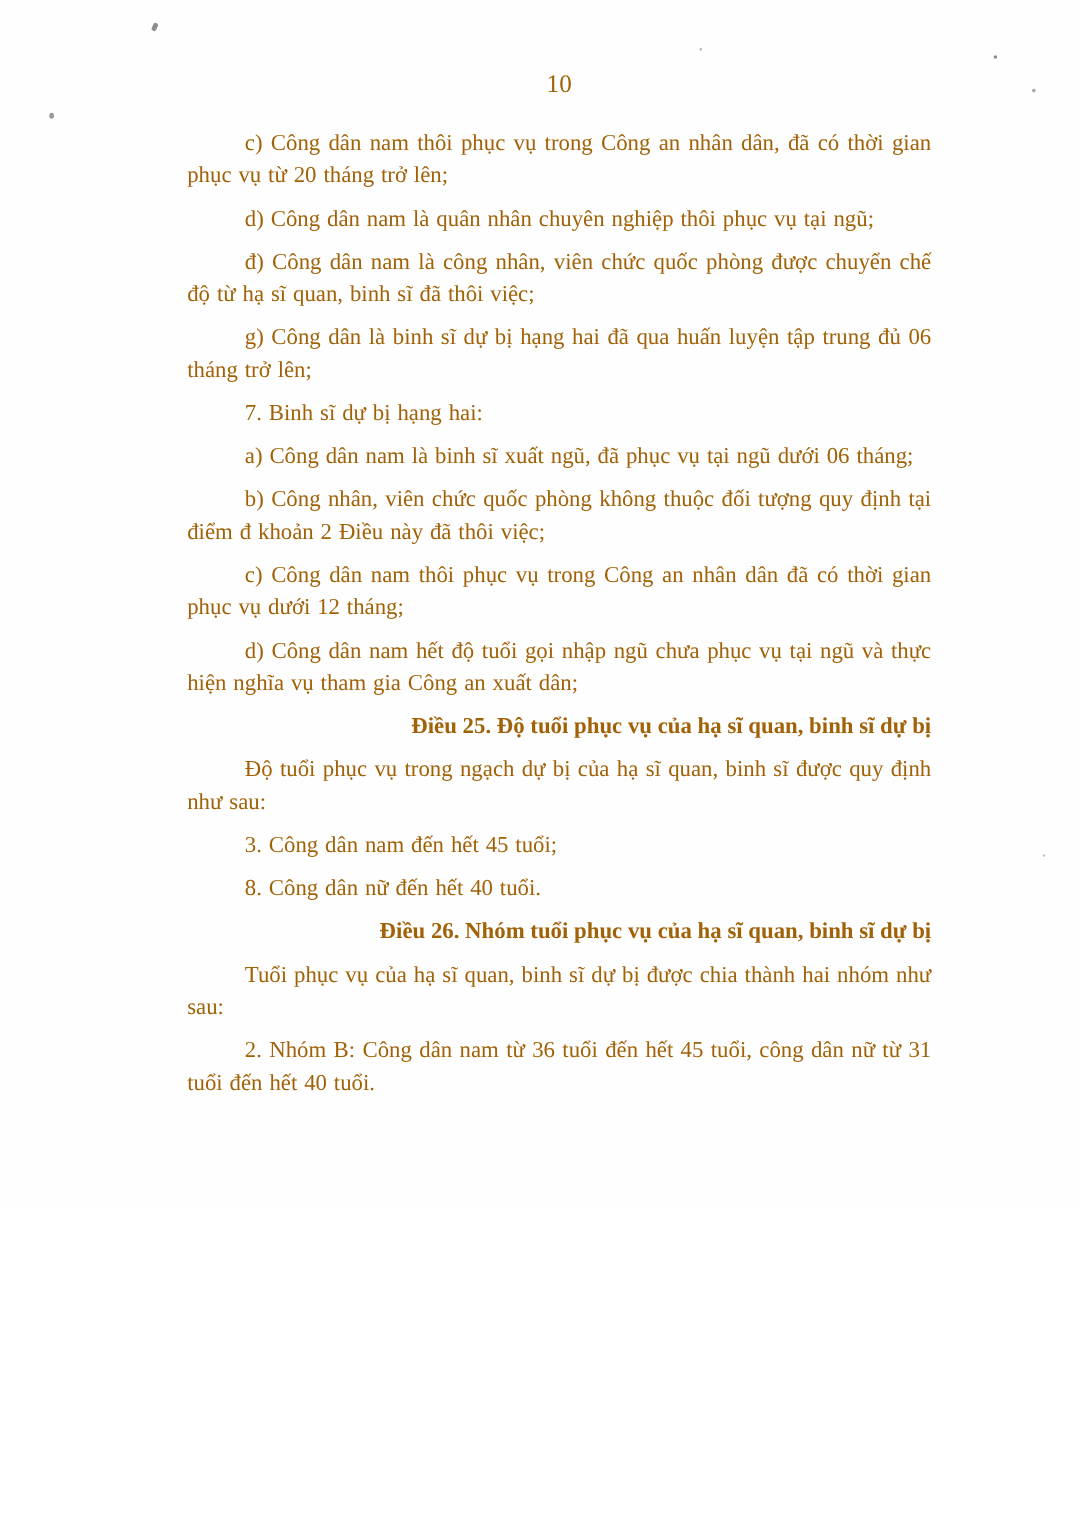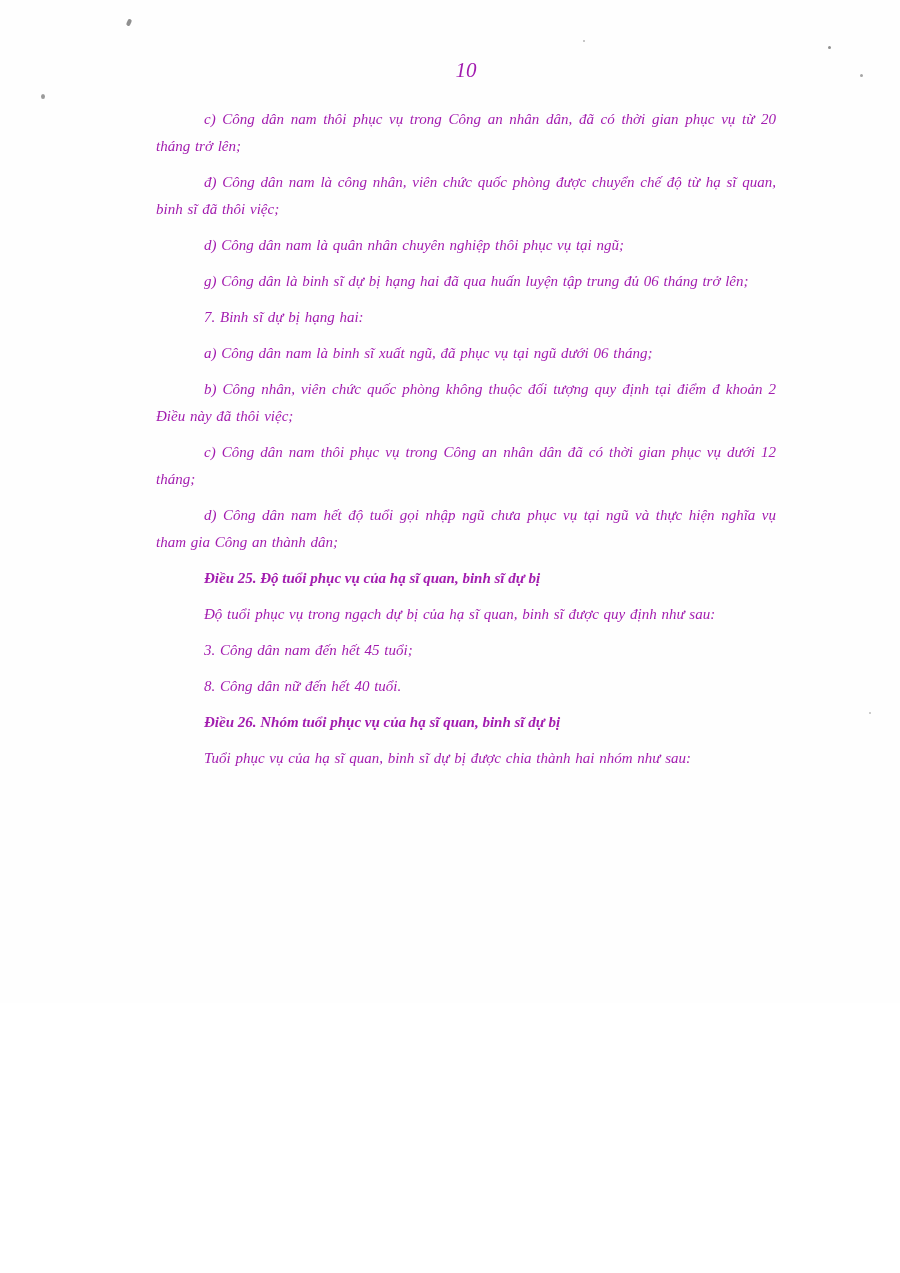--- a/index.html
+++ b/index.html
@@ -6,52 +6,51 @@
     margin: 0;
     padding: 0;
     background: #ffffff;
   }
   .page {
     position: relative;
     width: 900px;
     height: 1003px;
     background: #fefefe;
     font-family: "Liberation Serif", "DejaVu Serif", serif;
-    color: #a21caf;
+    color: #a16207;
     overflow: hidden;
-    font-style: italic;
     -webkit-font-smoothing: antialiased;
   }
   .page-number {
     position: absolute;
     top: 58px;
     left: 156px;
     width: 620px;
     text-align: center;
     font-size: 21px;
     line-height: 24px;
   }
   .content {
     position: absolute;
     top: 106px;
     left: 156px;
     width: 620px;
   }
   .content p {
     margin: 9px 0;
-    font-size: 15px;
+    font-size: 19px;
     line-height: 27px;
     text-align: justify;
     text-indent: 48px;
     word-spacing: 1px;
   }
   .content p:first-child { margin-top: 0; }
   .content p.heading {
     font-weight: bold;
-    text-align: left;
+    text-align: right;
     word-spacing: 0;
   }
   
   .speck {
     position: absolute;
     background: #8f8f8f;
     border-radius: 50%;
   }
   .speck.s1 { left: 127px; top: 19px;  width: 4px; height: 7px; border-radius: 2px; transform: rotate(25deg); }
   .speck.s2 { left: 41px;  top: 94px;  width: 4px; height: 5px; background: #9a9a9a; }
@@ -64,34 +63,35 @@
 </style>
 </head>
 <body>
 
 <div class="page">
 
   <div class="page-number">10</div>
 
   <div class="content">
     <p>c) Công dân nam thôi phục vụ trong Công an nhân dân, đã có thời gian phục vụ từ 20 tháng trở lên;</p>
+    <p>d) Công dân nam là quân nhân chuyên nghiệp thôi phục vụ tại ngũ;</p>
     <p>đ) Công dân nam là công nhân, viên chức quốc phòng được chuyển chế độ từ hạ sĩ quan, binh sĩ đã thôi việc;</p>
-    <p>d) Công dân nam là quân nhân chuyên nghiệp thôi phục vụ tại ngũ;</p>
     <p>g) Công dân là binh sĩ dự bị hạng hai đã qua huấn luyện tập trung đủ 06 tháng trở lên;</p>
     <p>7. Binh sĩ dự bị hạng hai:</p>
     <p>a) Công dân nam là binh sĩ xuất ngũ, đã phục vụ tại ngũ dưới 06 tháng;</p>
     <p>b) Công nhân, viên chức quốc phòng không thuộc đối tượng quy định tại điểm đ khoản 2 Điều này đã thôi việc;</p>
     <p>c) Công dân nam thôi phục vụ trong Công an nhân dân đã có thời gian phục vụ dưới 12 tháng;</p>
-    <p>d) Công dân nam hết độ tuổi gọi nhập ngũ chưa phục vụ tại ngũ và thực hiện nghĩa vụ tham gia Công an thành dân;</p>
+    <p>d) Công dân nam hết độ tuổi gọi nhập ngũ chưa phục vụ tại ngũ và thực hiện nghĩa vụ tham gia Công an xuất dân;</p>
     <p class="heading">Điều 25. Độ tuổi phục vụ của hạ sĩ quan, binh sĩ dự bị</p>
     <p>Độ tuổi phục vụ trong ngạch dự bị của hạ sĩ quan, binh sĩ được quy định như sau:</p>
     <p>3. Công dân nam đến hết 45 tuổi;</p>
     <p>8. Công dân nữ đến hết 40 tuổi.</p>
     <p class="heading">Điều 26. Nhóm tuổi phục vụ của hạ sĩ quan, binh sĩ dự bị</p>
     <p>Tuổi phục vụ của hạ sĩ quan, binh sĩ dự bị được chia thành hai nhóm như sau:</p>
+    <p>2. Nhóm B: Công dân nam từ 36 tuổi đến hết 45 tuổi, công dân nữ từ 31 tuổi đến hết 40 tuổi.</p>
   </div>
 
   <span class="speck s1"></span>
   <span class="speck s2"></span>
   <span class="speck s3"></span>
   <span class="speck s4"></span>
   <span class="speck s5"></span>
   <span class="speck s6"></span>
   <span class="speck s7"></span>
   <span class="speck s8"></span>

